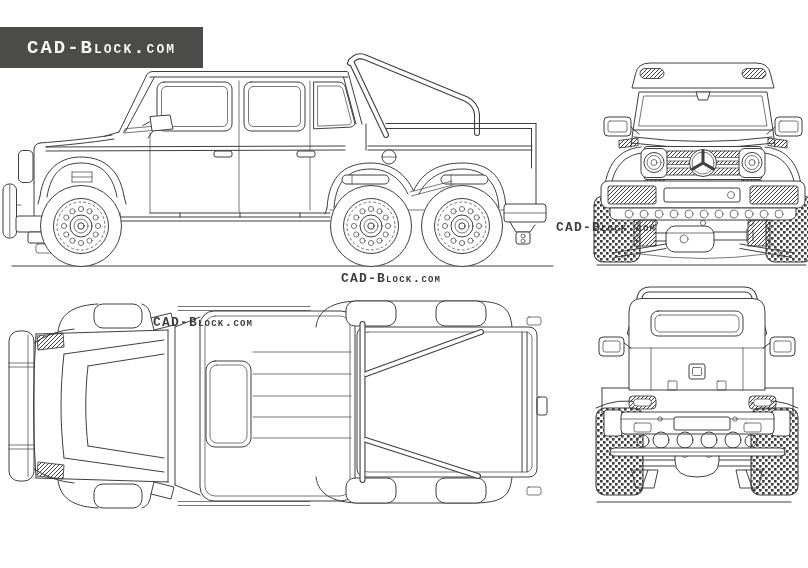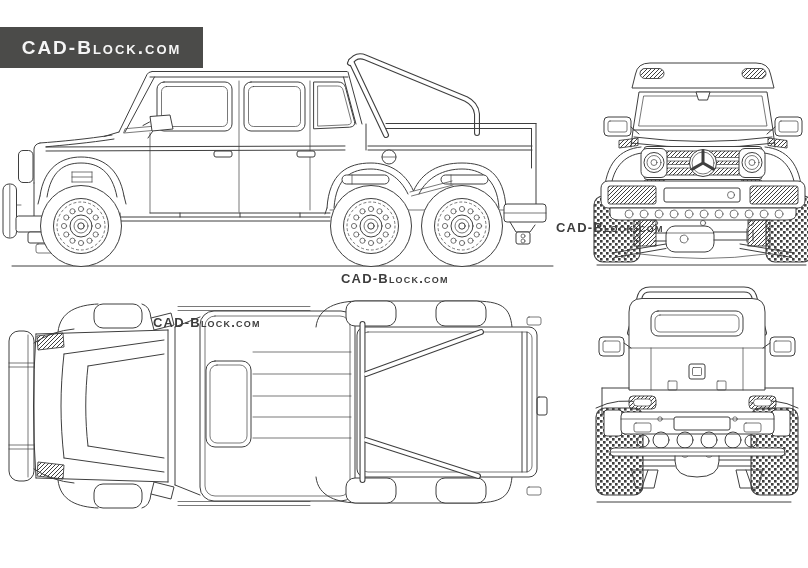--- a/index.html
+++ b/index.html
@@ -1,17 +1,17 @@
 <!DOCTYPE html>
 <html style="--canvas: #ffffff; --line: #3f3f3f; --logo-bg: #4b4b49; --logo-fg: #f5f5f5; --watermark: #3d3d3d;"><head>
 <meta charset="utf-8">
 <style>
   html,body{margin:0;padding:0;background:#fff;}
   .canvas{position:relative;width:808px;height:568px;background:var(--canvas,#fff);overflow:hidden;
-          font-family:Liberation Sans, sans-serif;}
+          font-family:Liberation Mono, monospace;}
   .canvas > svg{position:absolute;left:0;top:0;}
   .ln{fill:none;stroke:var(--line,#3f3f3f);stroke-width:1;stroke-linecap:round;stroke-linejoin:round;}
   .fw{fill:#fff;stroke:var(--line,#3f3f3f);stroke-width:1;stroke-linejoin:round;}
   .thin{stroke-width:.7;}
   .hatch{fill:url(#hatch);stroke:var(--line,#3f3f3f);stroke-width:.9;}
   .tread{fill:url(#tread);stroke:var(--line,#3f3f3f);stroke-width:1.1;}
   .tubeO{fill:none;stroke:var(--line,#3f3f3f);stroke-width:6;stroke-linecap:round;stroke-linejoin:round;}
   .tubeI{fill:none;stroke:#fff;stroke-width:3.8;stroke-linecap:round;stroke-linejoin:round;}
   .logo{position:absolute;left:0;top:27px;width:203px;height:41px;background:var(--logo-bg,#4b4b49);
         display:flex;align-items:center;justify-content:center;}

